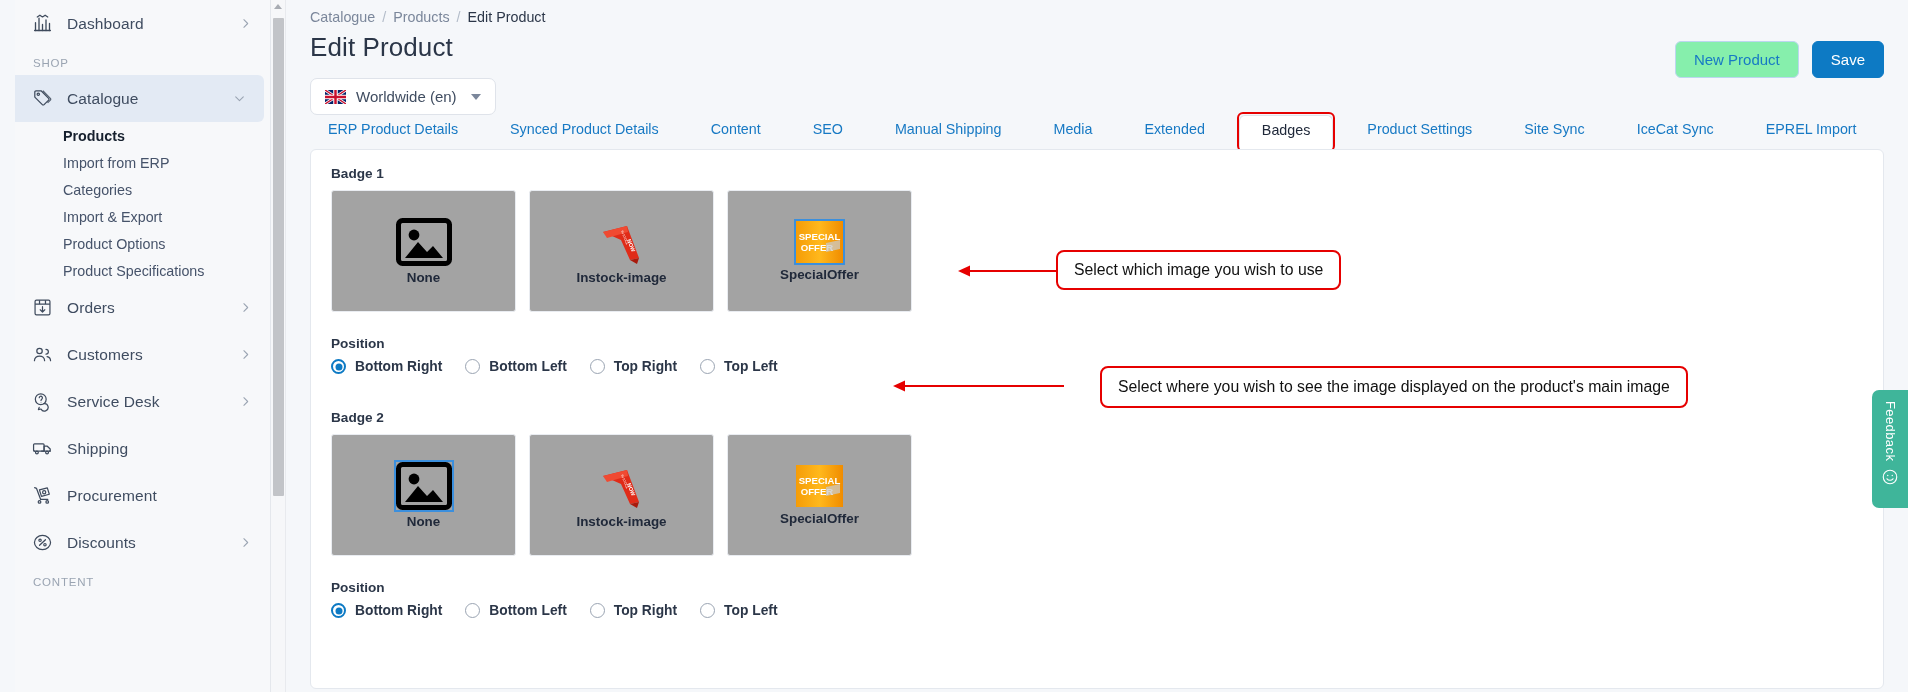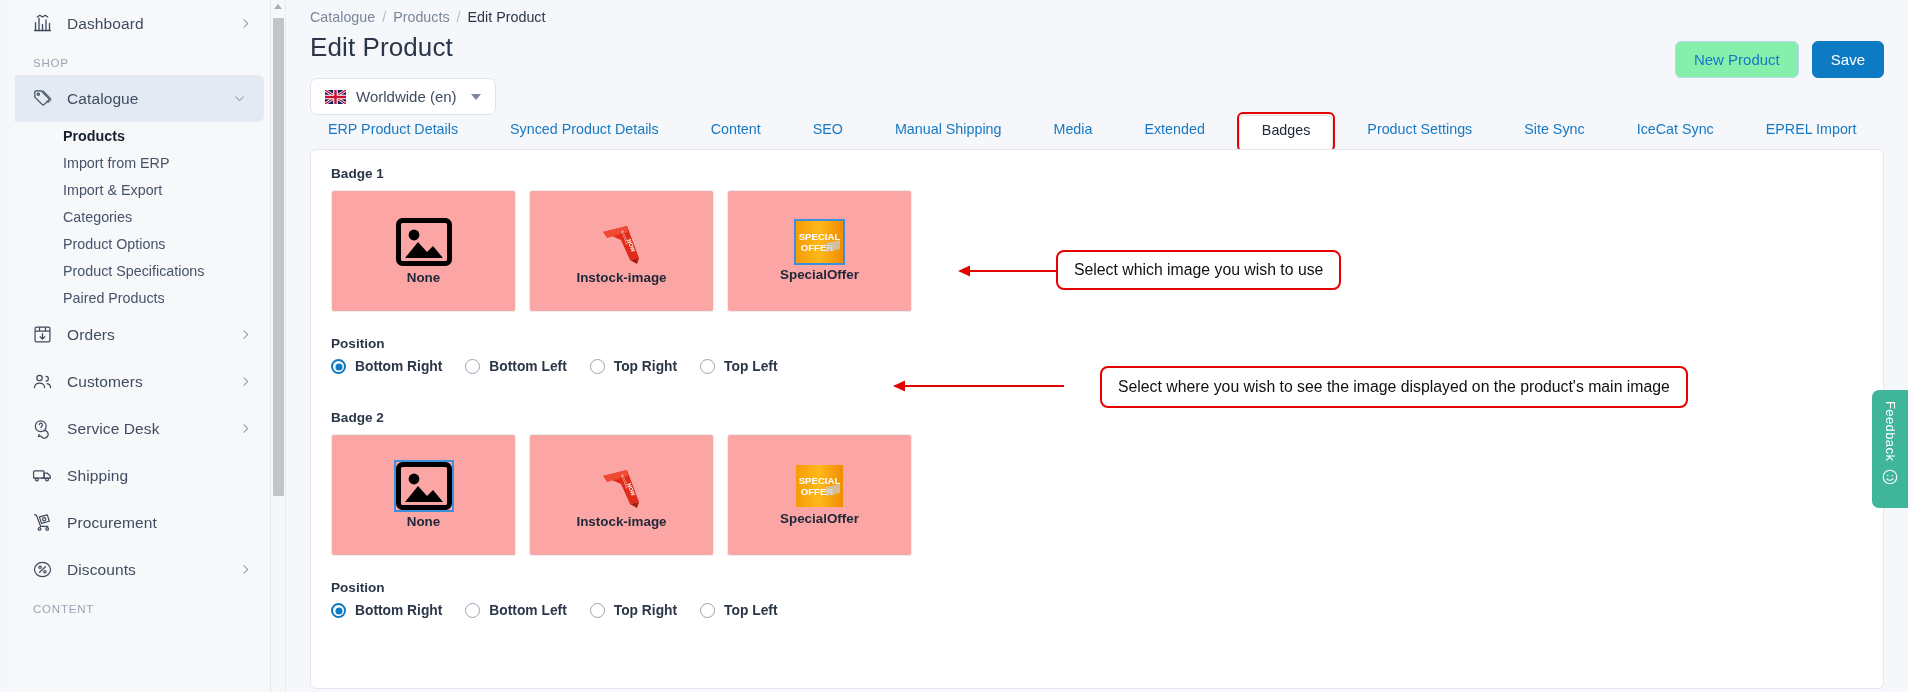--- a/index.html
+++ b/index.html
@@ -165,21 +165,21 @@
   .badge-label {
     font-size: 13.6px; font-weight: bold; color: #2b3648;
     margin-bottom: 9px;
   }
   .card-row { display: flex; gap: 13px; }
   .img-card {
     width: 185px; height: 122px;
     border: 1px solid #e9ecf1; border-radius: 3px;
     display: flex; flex-direction: column;
     align-items: center; justify-content: center;
-    cursor: pointer; background: #fca5a5;
+    cursor: pointer; background: #a3a3a3;
   }
   .thumb-wrap { display: flex; flex-direction: column; align-items: center; }
   .thumb-box { display: inline-block; line-height: 0; }
   .thumb-box.selected { outline: 2px solid #3b8fdd; outline-offset: 0px; }
   .card-cap { font-size: 13.4px; color: #20293a; margin-top: 4px; font-weight: bold; }
 
   .pos-block { margin-top: 24px; }
   .pos-title { font-size: 13.6px; font-weight: bold; color: #2b3648; margin-bottom: 8px; }
   .radios { display: flex; align-items: center; gap: 10px; }
   .radio-item { display: flex; align-items: center; gap: 9px; margin-right: 13px; cursor: pointer; }
@@ -259,25 +259,24 @@
       <span class="nav-label">Catalogue</span>
       <span class="nav-chev">
         <svg viewBox="0 0 24 24" fill="none" stroke="currentColor" stroke-width="2">
             <path d="M5 9l7 7 7-7" stroke-linecap="round" stroke-linejoin="round"></path>
           </svg>
       </span>
     </div>
 
     <div class="sub-row sel">Products</div>
     <div class="sub-row">Import from ERP</div>
+    <div class="sub-row">Categories</div>
     <div class="sub-row">Import &amp; Export</div>
-    <div class="sub-row">Categories</div>
     <div class="sub-row">Product Options</div>
     <div class="sub-row">Product Specifications</div>
-    <div class="sub-row">Paired Products</div>
 
     <div class="nav-row">
       <span class="nav-ico">
         <svg viewBox="0 0 24 24" fill="none" stroke="currentColor" stroke-width="1.4">
           <rect x="3.5" y="3.5" width="17" height="17" rx="1.6"></rect>
           <path d="M3.5 8.2h17M8.6 3.6v4.6M15.4 3.6v4.6"></path>
           <path d="M12 11v6M9.4 14.6L12 17.3l2.6-2.7" stroke-linecap="round" stroke-linejoin="round"></path>
         </svg>
       </span>
       <span class="nav-label">Orders</span>

